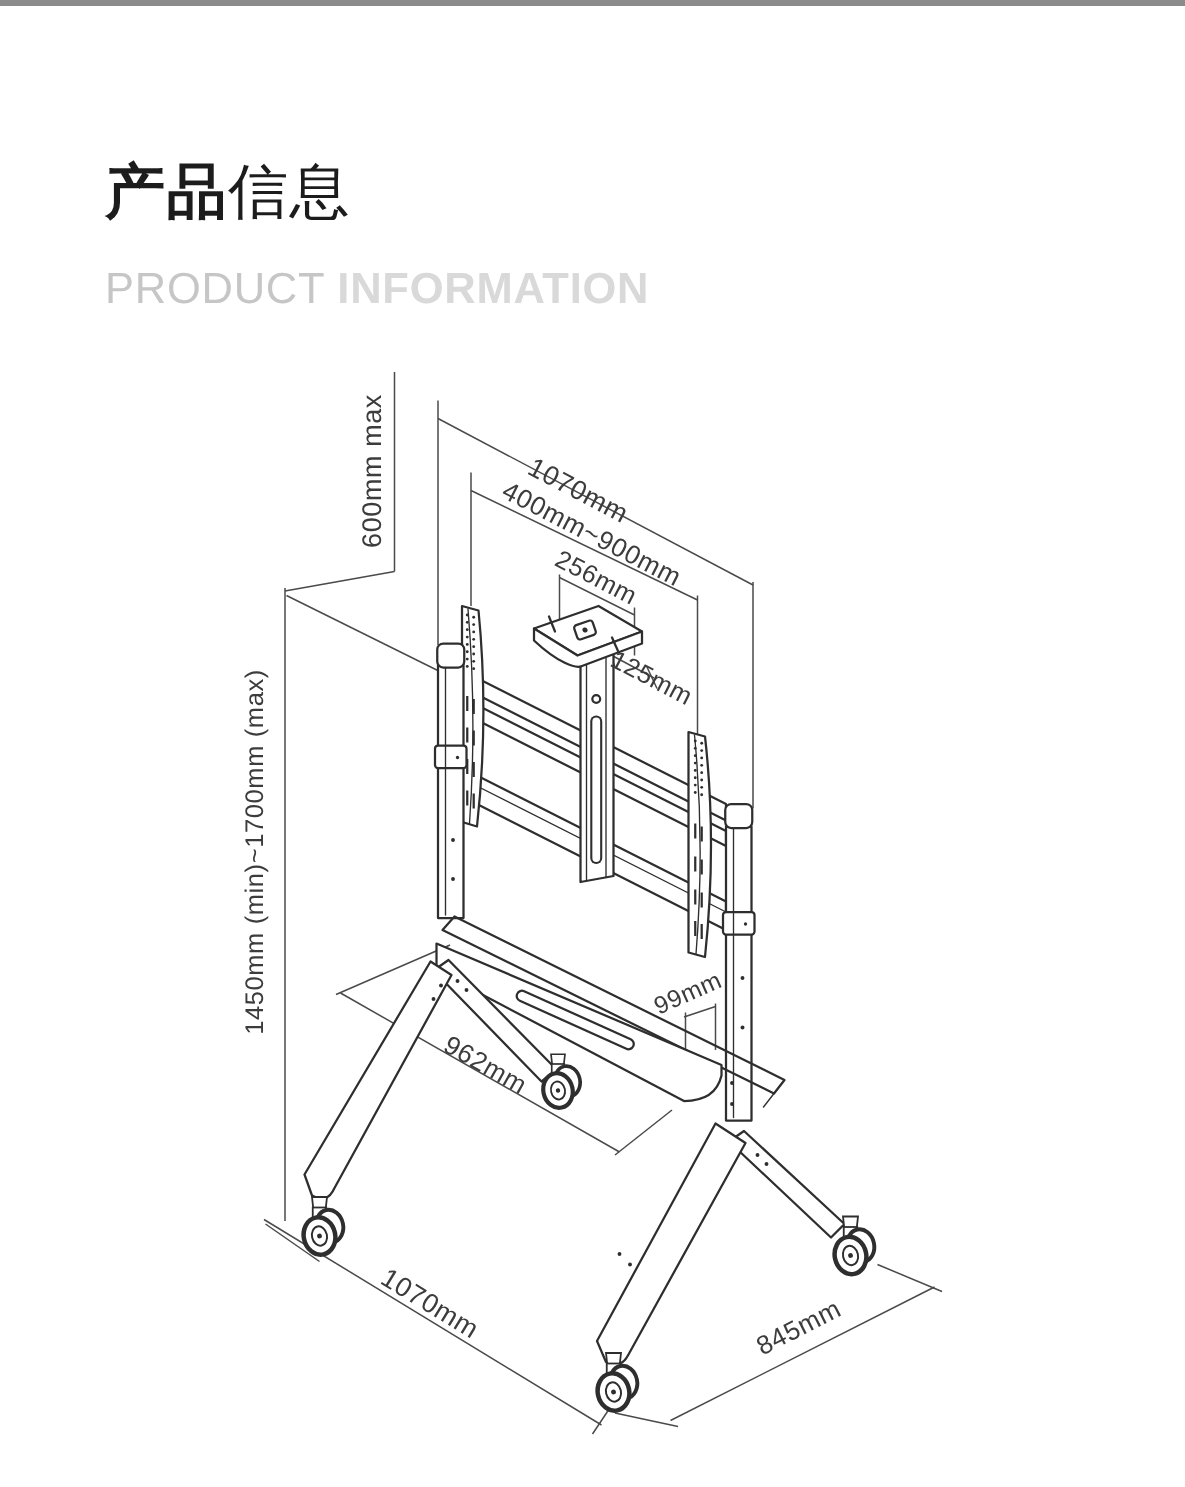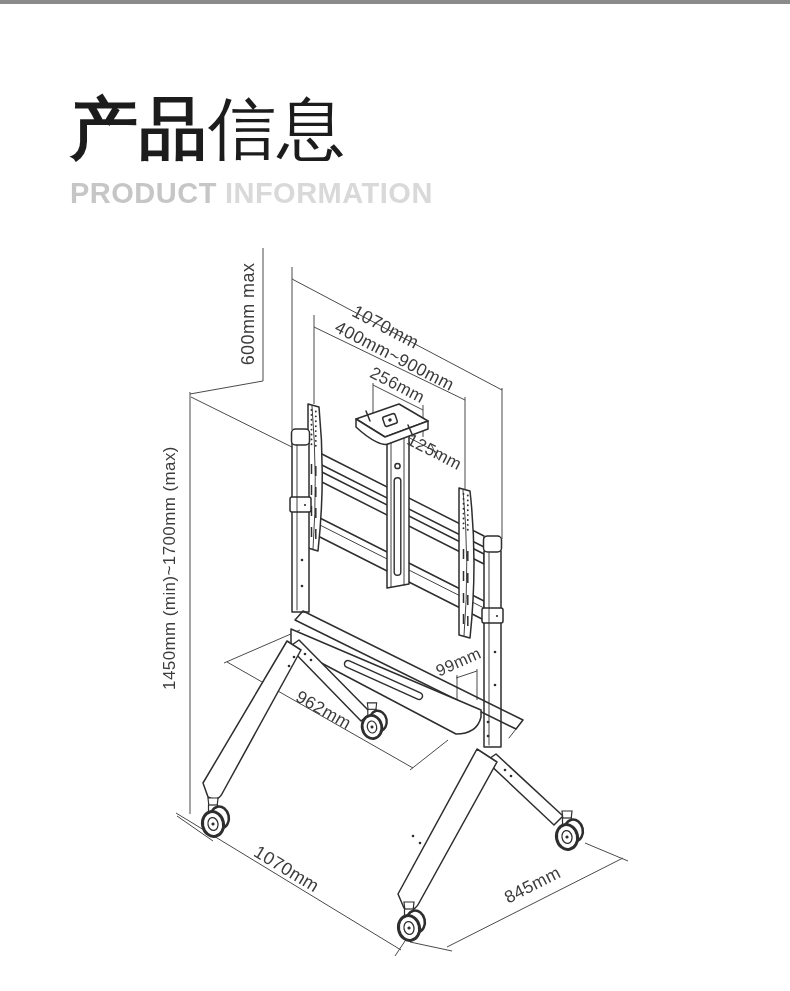--- a/index.html
+++ b/index.html
@@ -4,25 +4,25 @@
 <style>
   :root{
     --line:#2e2e2e; --dim:#4a4a4a; --dimtext:#3c3c3c;
     --title:#1c1c1c; --sub-bold:#c6c6c6; --sub-light:#d9d9d9; --topbar:#777777;
   }
   html,body{margin:0;padding:0;background:#ffffff;}
   body{width:790px;height:991px;position:relative;overflow:hidden;
        font-family:"Liberation Sans","DejaVu Sans",sans-serif;}
   .topbar{position:absolute;left:0;top:0;width:790px;height:4px;background:var(--topbar);opacity:.85;}
   .hdr{position:absolute;left:70px;top:100px;}
-  .hdr-zh{font-size:68px;line-height:56px;color:var(--title);letter-spacing:1px;white-space:nowrap;}
+  .hdr-zh{font-size:40px;line-height:56px;color:var(--title);letter-spacing:1px;white-space:nowrap;}
   .hdr-zh .b{font-weight:900;}
   .hdr-zh .l{font-weight:400;}
   .hdr-en{margin-top:22px;font-size:29px;line-height:30px;letter-spacing:.5px;white-space:nowrap;}
-  .hdr-en .b{color:var(--sub-bold);font-weight:bold;}
+  .hdr-en .b{color:var(--sub-bold);font-weight:normal;}
   .hdr-en .l{color:var(--sub-light);font-weight:bold;margin-left:8px;}
   svg{position:absolute;left:0;top:0;}
   .dm{stroke:var(--dim);stroke-width:1;fill:none;}
   .st{stroke:var(--line);stroke-width:1.5;fill:none;stroke-linejoin:round;stroke-linecap:round;}
   .stf{stroke:var(--line);stroke-width:1.5;fill:#ffffff;stroke-linejoin:round;stroke-linecap:round;}
   .thin{stroke-width:.9;}
   .lbl{fill:var(--dimtext);font-family:"Liberation Sans","DejaVu Sans",sans-serif;
        text-anchor:middle;dominant-baseline:middle;letter-spacing:.4px;}
 </style>
 </head>

